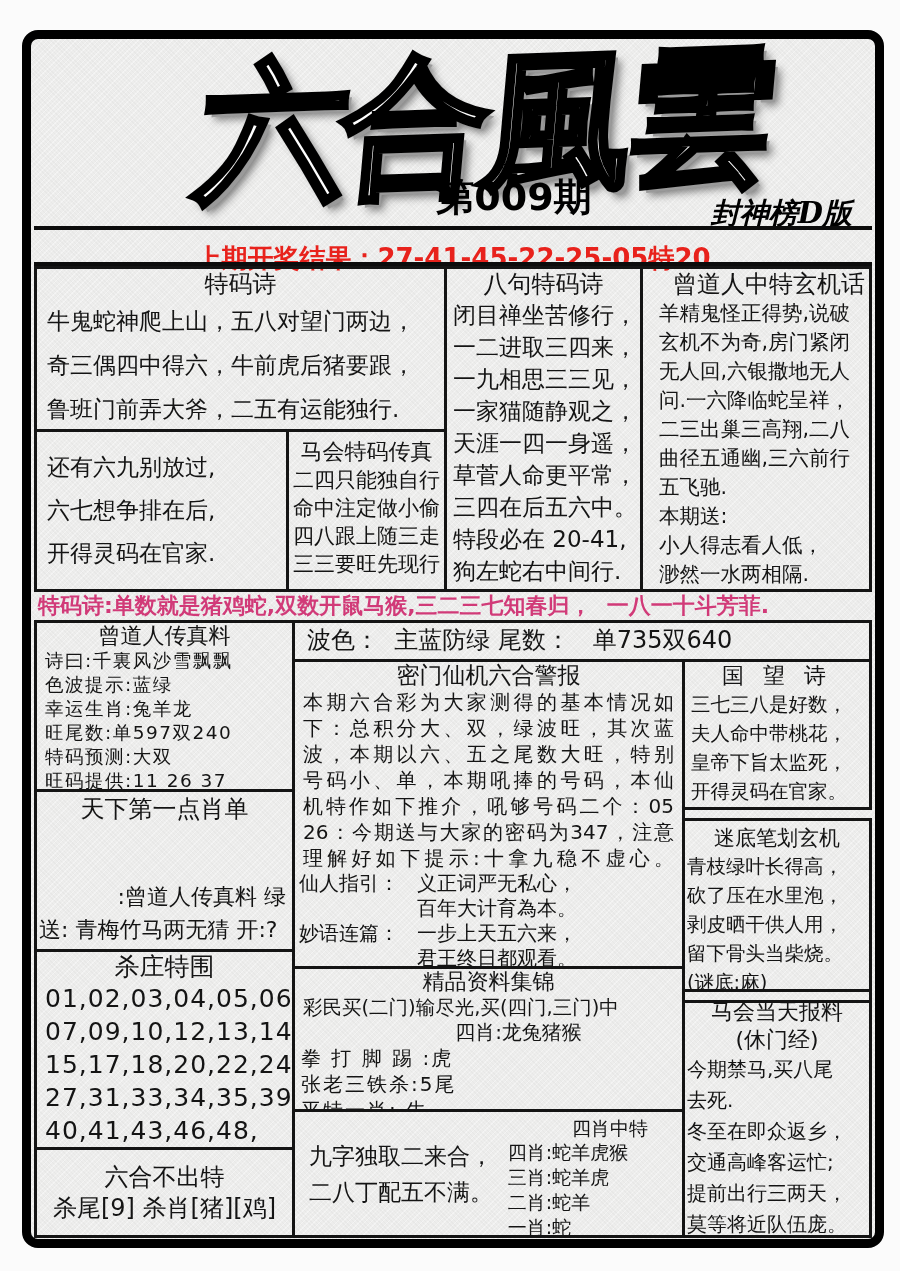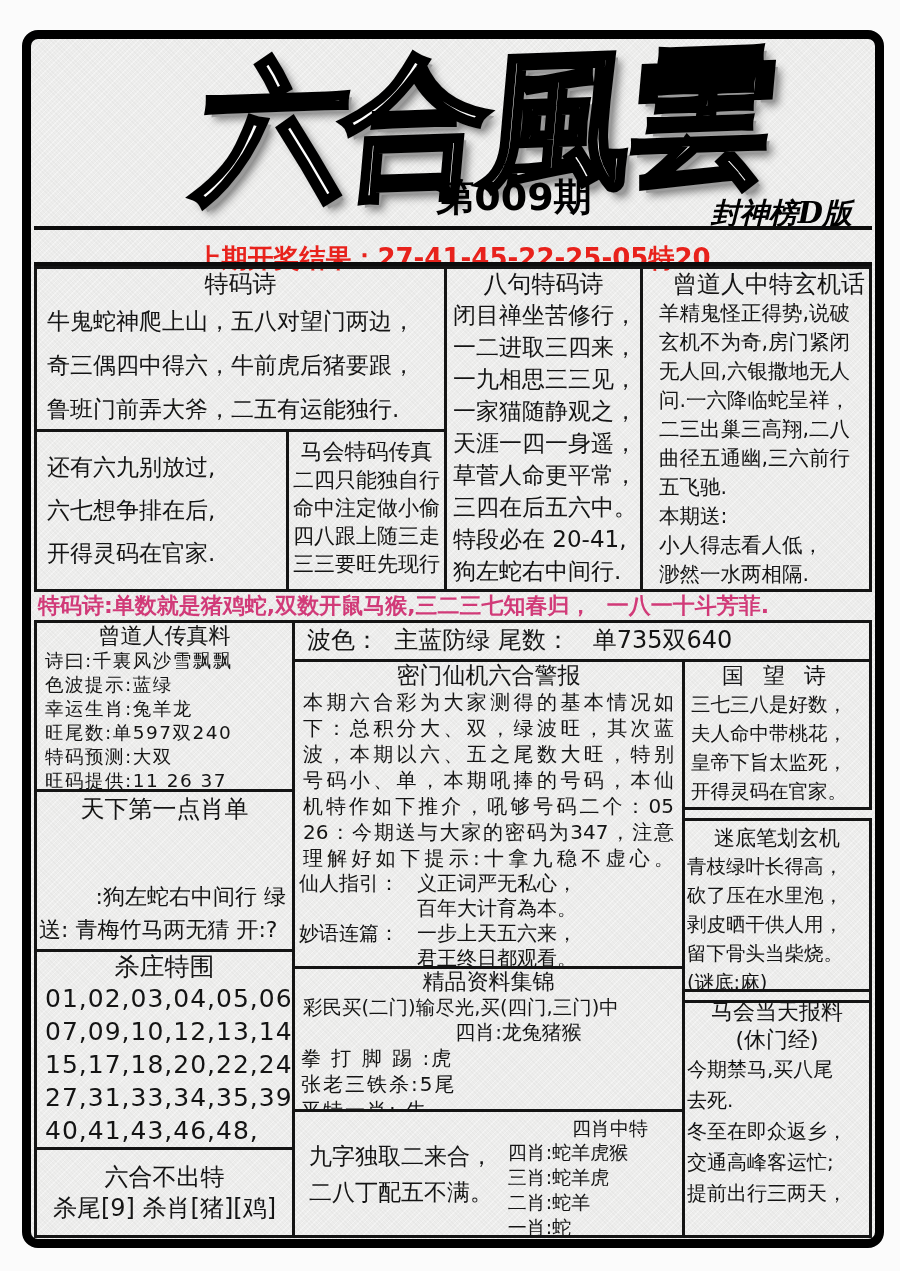--- a/index.html
+++ b/index.html
@@ -185,21 +185,21 @@
         <div>幸运生肖:兔羊龙</div>
         <div>旺尾数:单597双240</div>
         <div>特码预测:大双</div>
         <div>旺码提供:11 26 37</div>
       </div>
     </div>
 
     <div class="box" style="left:0;top:747px;width:261px;height:163px;">
       <div class="bt" style="font-size:24px;line-height:34px;">天下第一点肖单</div>
       <div style="height:54px;"></div>
-      <div class="tianxia-l1">:狗左蛇右中间行 绿</div>
+      <div class="tianxia-l1">:曾道人传真料 绿</div>
       <div class="tianxia-l2">送: 青梅竹马两无猜 开:?</div>
     </div>
 
     <div class="box" style="left:0;top:907px;width:261px;height:201px;">
       <div class="bt" style="font-size:25px;line-height:30px;">杀庄特围</div>
       <div class="shazhuang-lines">
         <div>01,02,03,04,05,06,</div>
         <div>07,09,10,12,13,14,</div>
         <div>15,17,18,20,22,24,</div>
         <div>27,31,33,34,35,39,</div>
@@ -291,17 +291,18 @@
 
     <div class="box" style="left:648px;top:947px;width:190px;height:249px;padding-top:6px;">
       <div class="mahui-title">马会当天报料</div>
       <div class="mahui-sub">(休门经)</div>
       <div class="mahui-lines">
         <div>今期禁马,买八尾</div>
         <div>去死.</div>
         <div>冬至在即众返乡，</div>
         <div>交通高峰客运忙;</div>
         <div>提前出行三两天，</div>
+        <div>莫等将近队伍庞。</div>
       </div>
     </div>
 
   </div>
 </div>
 
 </body></html>

